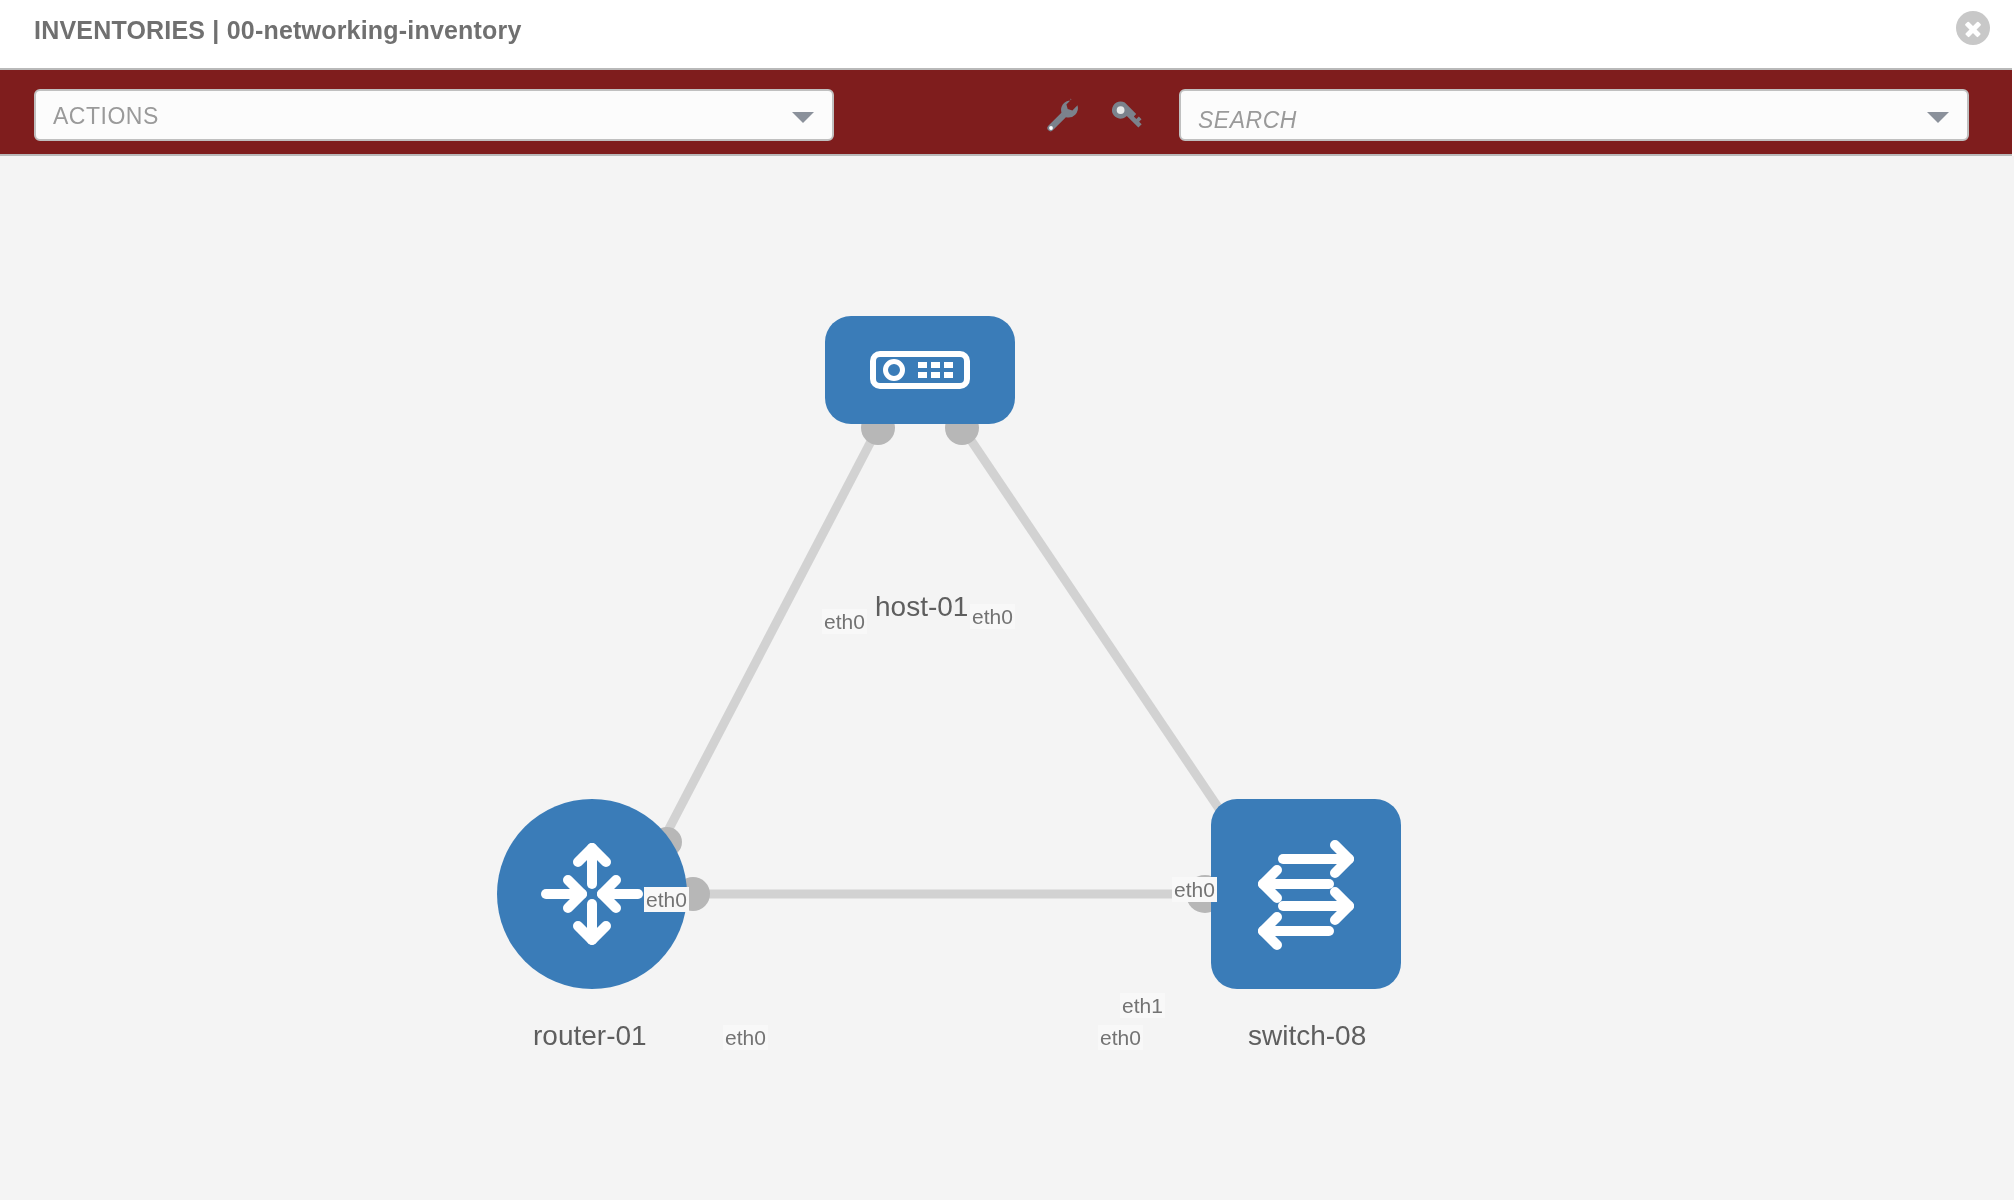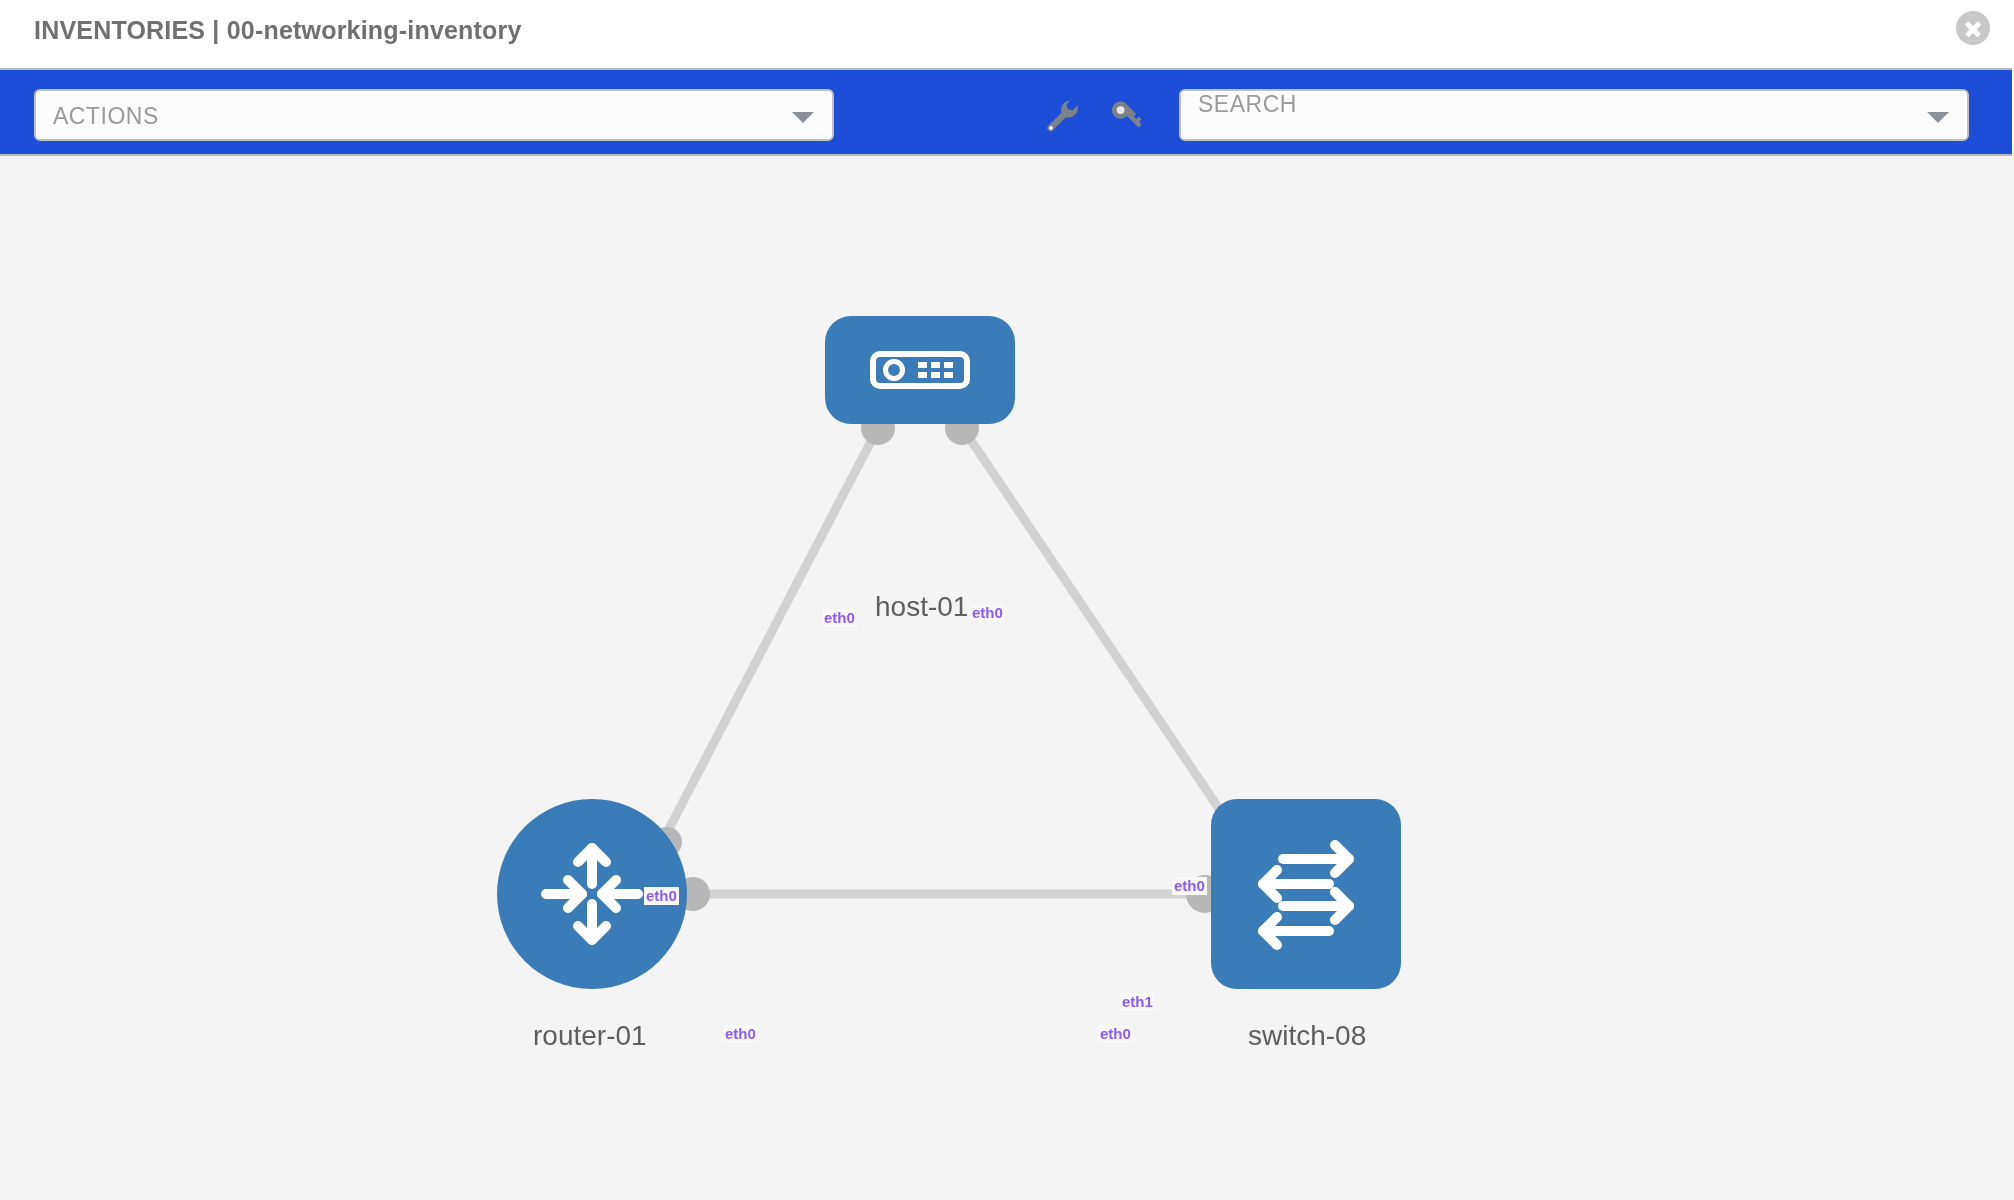--- a/index.html
+++ b/index.html
@@ -53,21 +53,21 @@
     border-radius: 1px;
   }
   .close-btn::before { transform: rotate(45deg); }
   .close-btn::after  { transform: rotate(-45deg); }
 
   
   .toolbar {
     position: absolute;
     left: 0; top: 68px;
     width: 2012px; height: 88px;
-    background: #1d4ed8;
+    background: #7f1d1d;
     border-top: 2px solid #b9b9b9;
     border-bottom: 2px solid #b9b9b9;
   }
   .actions-select {
     position: absolute;
     left: 34px; top: 19px;
     width: 800px; height: 52px;
     background: #fcfcfc;
     border: 2px solid #c0c0c0;
     border-radius: 6px;
@@ -101,24 +101,25 @@
   .search-box {
     position: absolute;
     left: 1179px; top: 19px;
     width: 790px; height: 52px;
     background: #fcfcfc;
     border: 2px solid #c0c0c0;
     border-radius: 6px;
   }
   .search-box .label {
     position: absolute;
-    left: 17px; top: 0;
+    left: 17px; top: 16px;
     font-size: 23px;
     color: #9a9a9a;
     letter-spacing: 0.5px;
+    font-style: italic;
   }
 
   
   .canvas {
     position: absolute;
     left: 0; top: 156px;
     width: 2014px; height: 1044px;
     background: #f4f4f4;
     overflow: hidden;
   }
@@ -162,26 +163,25 @@
     padding: 0 3px;
     line-height: 1.15;
   }
   .label-host   { left: 872px; top: 435px; }
   .label-router { left: 530px; top: 864px; }
   .label-switch { left: 1245px; top: 864px; }
 
   .edge-label {
     position: absolute;
     background: #f8f8f8;
-    color: #8b5cf6;
-    font-size: 15px;
+    color: #737373;
+    font-size: 21px;
     white-space: nowrap;
     padding: 0 2px;
     line-height: 1.2;
-    font-weight: bold;
   }
   .el-host-left   { left: 822px;  top: 453px; }
   .el-host-right  { left: 970px;  top: 448px; }
   .el-router-up   { left: 644px;  top: 731px; }
   .el-switch-up   { left: 1172px; top: 721px; }
   .el-router-mid  { left: 723px;  top: 869px; }
   .el-switch-mid0 { left: 1098px; top: 869px; }
   .el-switch-mid1 { left: 1120px; top: 837px; }
 </style>
 </head>

